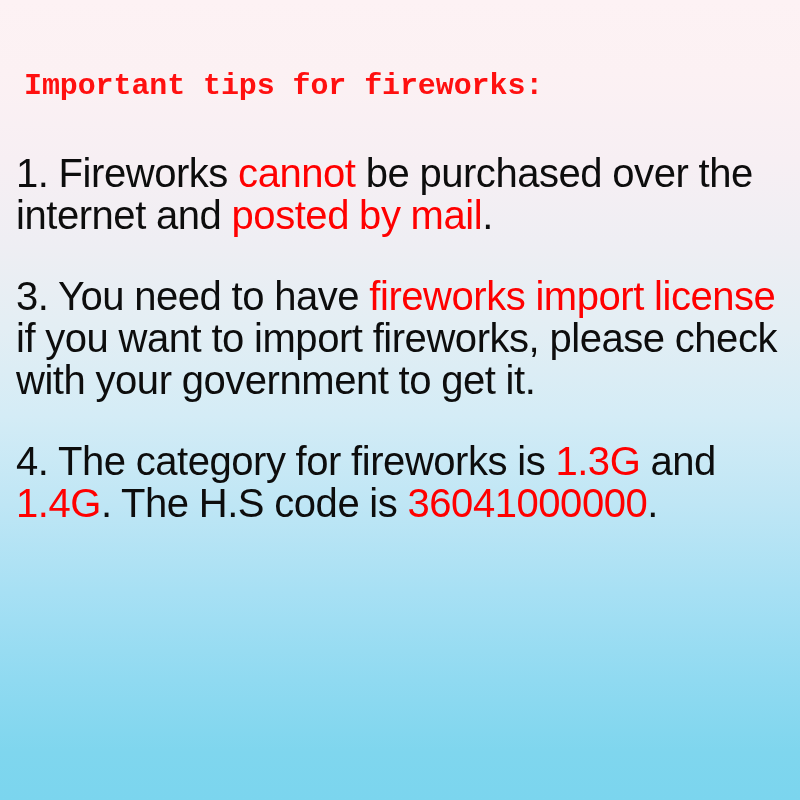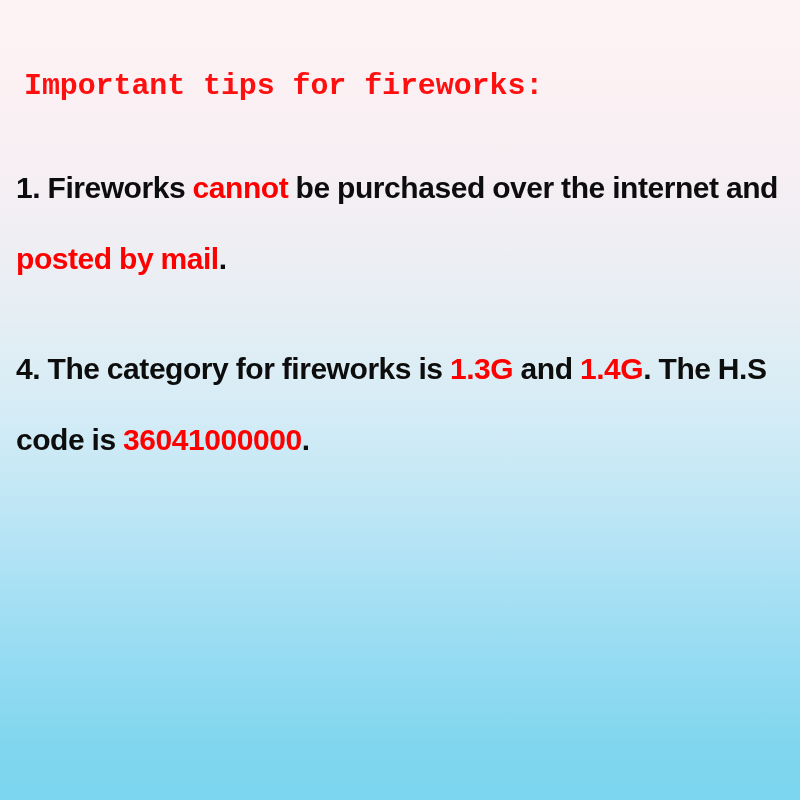--- a/index.html
+++ b/index.html
@@ -62,23 +62,23 @@
     position: absolute;
     top: 152px;
     left: 0;
     width: 772px;
     margin: 0;
     padding: 0;
     list-style: none;
   }
 
   .notice-item {
-    font-size: 30px;
-    font-weight: bold;
-    line-height: 71px;
+    font-size: 40px;
+    font-weight: normal;
+    line-height: 42px;
     color: #0d0d0d;
     letter-spacing: -0.45px;
     margin: 0 0 39px 0;
     padding: 0;
     word-spacing: -0.5px;
   }
 
   .notice-item:last-child {
     margin-bottom: 16px;
   }
@@ -95,18 +95,19 @@
 <body>
 
 <div id="notice-card">
 
   <div id="notice-body">
 
     <h1 class="notice-title">Important tips for fireworks:</h1>
 
     <ul class="notice-list">
       <li class="notice-item"><span class="plain">1. Fireworks </span><span class="hl">cannot</span><span class="plain"> be purchased over the internet and </span><span class="hl">posted by mail</span><span class="plain">.</span></li>
+      <li class="notice-item"><span class="plain">3. You need to have </span><span class="hl">fireworks import license</span><span class="plain"> if you want to import fireworks, please check with your government to get it.</span></li>
       <li class="notice-item"><span class="plain">4. The category for fireworks is </span><span class="hl">1.3G</span><span class="plain"> and </span><span class="hl">1.4G</span><span class="plain">. The H.S code is </span><span class="hl">36041000000</span><span class="plain">.</span></li>
     </ul>
 
   </div>
 
 </div>
 
 </body></html>

